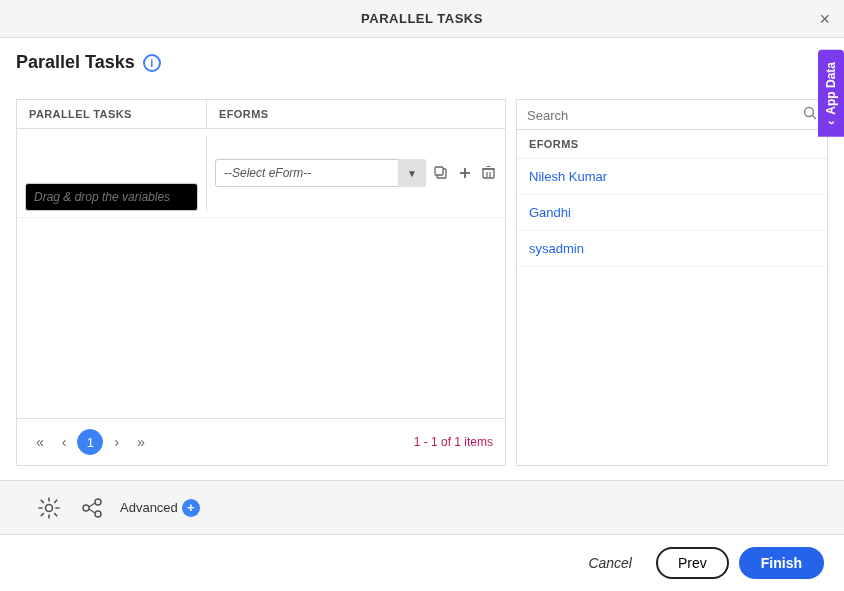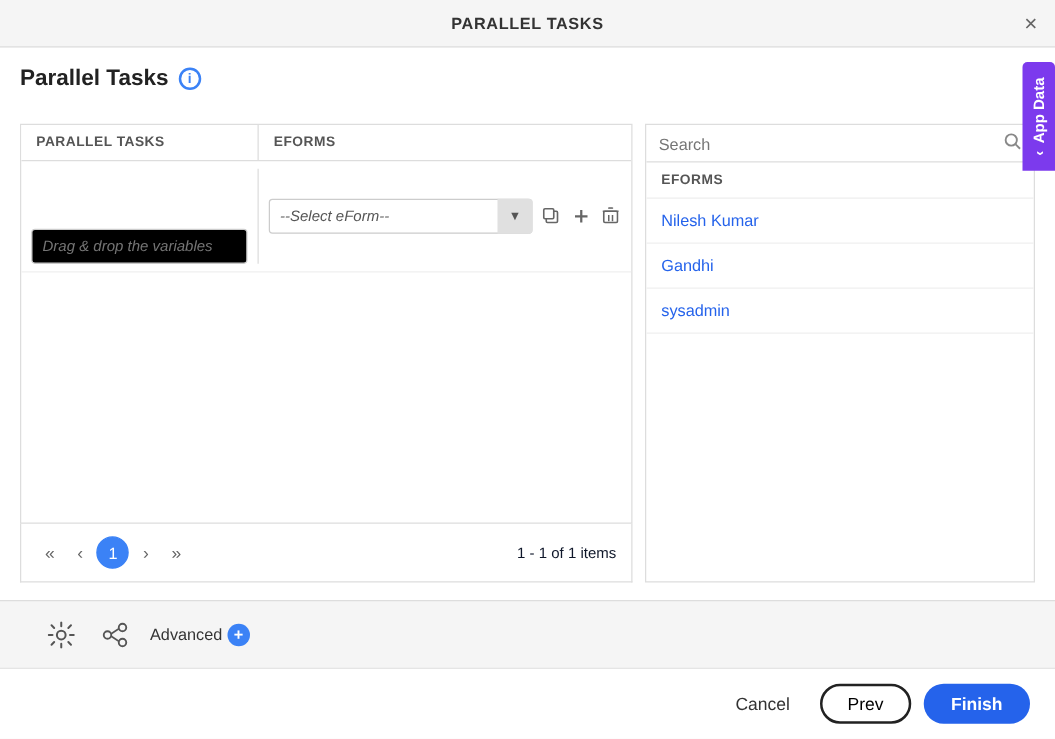--- a/index.html
+++ b/index.html
@@ -260,21 +260,21 @@
       width: 26px;
       height: 26px;
       display: flex;
       align-items: center;
       justify-content: center;
       font-size: 13px;
       padding: 0;
     }
     .page-info {
       font-size: 12px;
-      color: #0f172a;
+      color: #be185d;
     }
 
     
     .right-panel {
       flex: 1;
       border: 1px solid #ddd;
       display: flex;
       flex-direction: column;
       overflow: hidden;
     }
@@ -373,20 +373,21 @@
       justify-content: flex-end;
       gap: 10px;
     }
     .cancel-btn {
       background: none;
       border: none;
       cursor: pointer;
       font-size: 14px;
       color: #333;
       padding: 6px 14px;
+      font-style: italic;
     }
     .prev-btn {
       background: #fff;
       border: 2px solid #222;
       border-radius: 20px;
       padding: 6px 20px;
       font-size: 14px;
       cursor: pointer;
       font-weight: 500;
       text-align: right;

